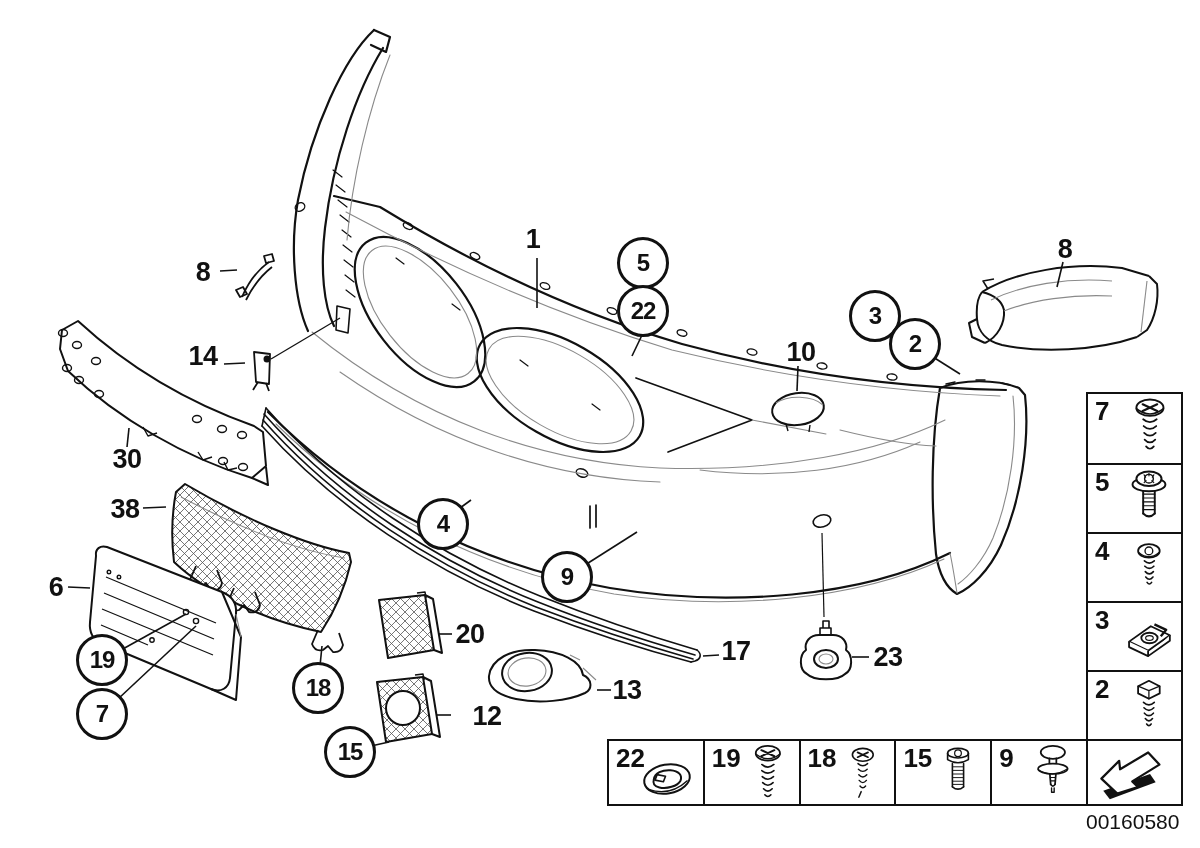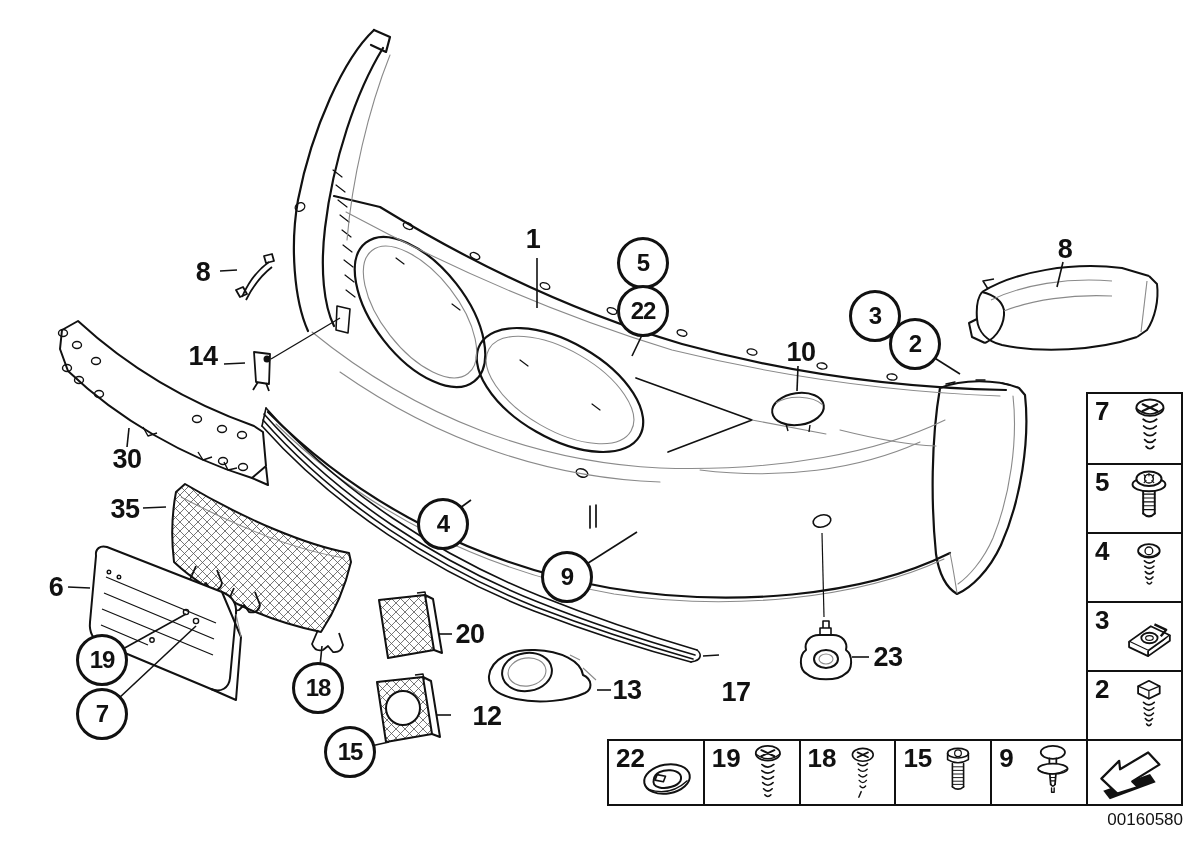--- a/index.html
+++ b/index.html
@@ -13,22 +13,22 @@
   .panel{position:absolute;border:2px solid #111;background:#fff;box-sizing:border-box}
   .vcol{display:flex;flex-direction:column}
   .vcol .cell{box-sizing:border-box;height:69px;border-top:2px solid #111;position:relative}
   .vcol .cell:first-child{border-top:none}
   .vcol .cell.arrowcell{height:65px}
   .hrow{display:flex}
   .hrow .cell{flex:1;box-sizing:border-box;border-left:2px solid #111;position:relative}
   .hrow .cell:first-child{border-left:none}
   .num{position:absolute;left:7px;top:4px;font-weight:bold;font-size:26px;line-height:1}
   .cell svg{position:absolute}
-  .footer-num{position:absolute;left:1086px;top:810px;width:97px;text-align:right;
-              font-size:17px;font-family:"Liberation Sans",sans-serif}
+  .footer-num{position:absolute;left:1086px;top:810px;width:97px;text-align:left;
+              font-size:21px;font-family:"Liberation Sans",sans-serif}
 </style>
 </head>
 <body>
 
 <div class="stage">
 
   <svg class="art" width="1200" height="848" viewBox="0 0 1200 848">
     <defs>
       <pattern id="mesh" patternUnits="userSpaceOnUse" width="9" height="9">
         <rect width="9" height="9" fill="#ffffff"></rect>
@@ -230,30 +230,30 @@
   <div class="co" style="left:533px;top:239px">1</div>
   <div class="co c" style="left:643px;top:263px">5</div>
   <div class="co c" style="left:643px;top:311px">22</div>
   <div class="co c" style="left:875px;top:316px">3</div>
   <div class="co c" style="left:915px;top:344px">2</div>
   <div class="co" style="left:801px;top:352px">10</div>
   <div class="co" style="left:1065px;top:249px">8</div>
   <div class="co" style="left:203px;top:272px">8</div>
   <div class="co" style="left:203px;top:356px">14</div>
   <div class="co" style="left:127px;top:459px">30</div>
-  <div class="co" style="left:125px;top:509px">35</div>
+  <div class="co" style="left:125px;top:509px">38</div>
   <div class="co" style="left:56px;top:587px">6</div>
   <div class="co c" style="left:102px;top:660px">19</div>
   <div class="co c" style="left:102px;top:714px">7</div>
   <div class="co c" style="left:318px;top:688px">18</div>
   <div class="co" style="left:470px;top:634px">20</div>
   <div class="co" style="left:487px;top:716px">12</div>
   <div class="co c" style="left:350px;top:752px">15</div>
   <div class="co" style="left:627px;top:690px">13</div>
-  <div class="co" style="left:736px;top:692px">17</div>
+  <div class="co" style="left:736px;top:651px">17</div>
   <div class="co c" style="left:443px;top:524px">4</div>
   <div class="co c" style="left:567px;top:577px">9</div>
   <div class="co" style="left:888px;top:657px">23</div>
 
   <div class="panel vcol" style="left:1086px;top:392px;width:97px;height:414px">
     <div class="cell">
       <span class="num">7</span>
       <svg style="right:4px;top:2px" width="58" height="62" viewBox="0 0 60 64">
         <g fill="#fff" stroke="#111" stroke-width="2" stroke-linecap="round" stroke-linejoin="round">
           <ellipse cx="32" cy="12" rx="14" ry="8.5"></ellipse>

